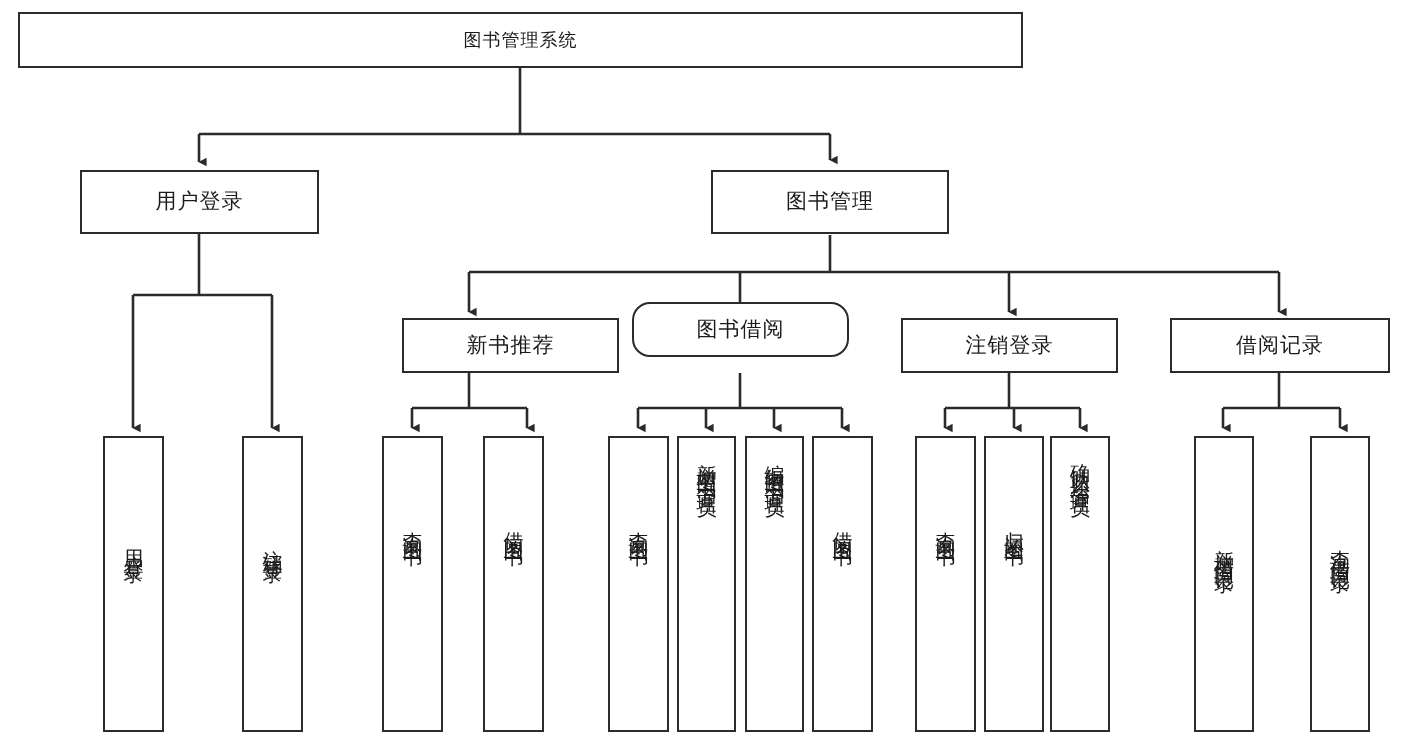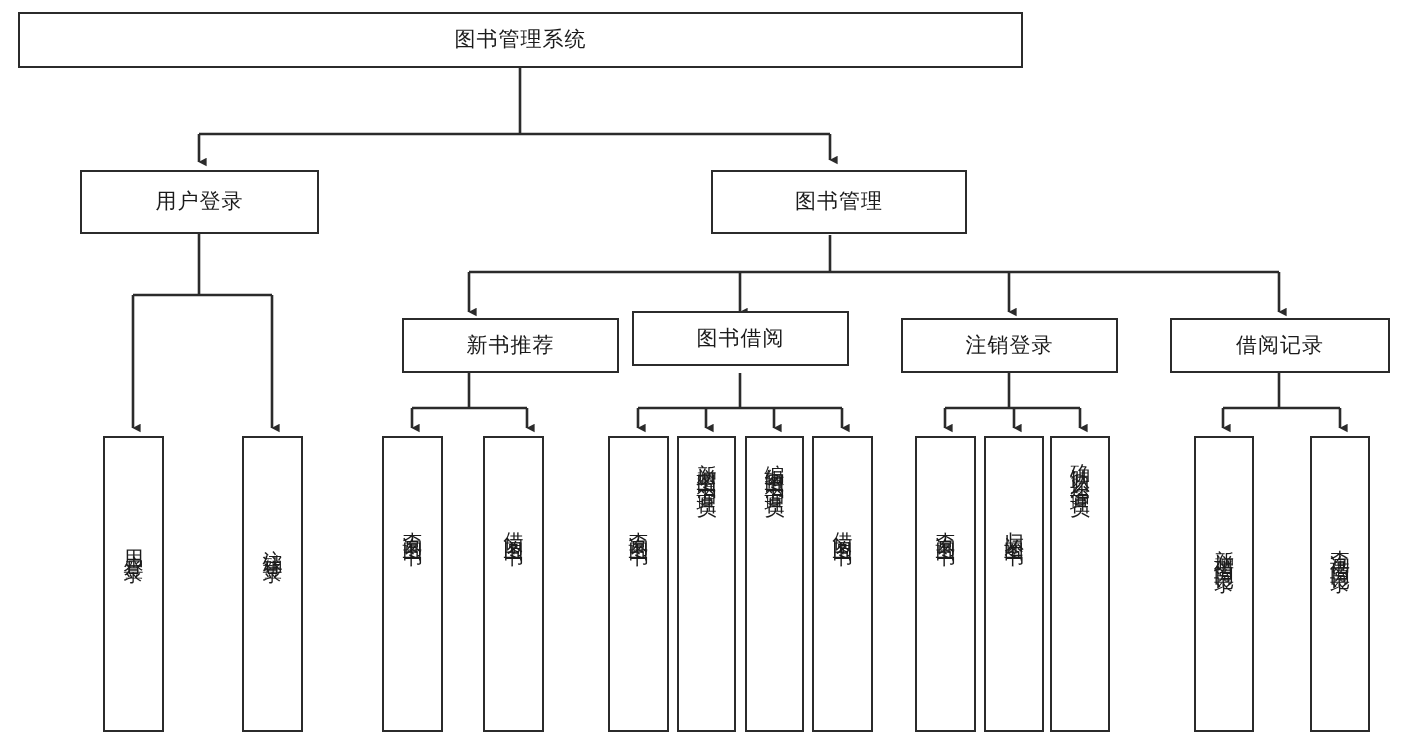--- a/index.html
+++ b/index.html
@@ -36,21 +36,21 @@
     justify-content: center;
     color: #1b1b1b;
     z-index: 2;
   }
   .node.horiz {
     font-size: 21px;
     letter-spacing: 1px;
     line-height: 1.2;
   }
   .node.root {
-    font-size: 21px;
+    font-size: 18px;
   }
   .node.leaf {
     font-size: 20px;
     padding: 6px 0;
     align-items: flex-start;
     justify-content: center;
   }
   .node.leaf .vtext {
     writing-mode: vertical-rl;
     text-orientation: upright;
@@ -133,28 +133,28 @@
     </g>
   </svg>
 
   <div class="node horiz root" style="left:18px; top:12px; width:1005px; height:56px;">
     <span>图书管理系统</span>
   </div>
 
   <div class="node horiz" style="left:80px; top:170px; width:239px; height:64px;">
     <span>用户登录</span>
   </div>
-  <div class="node horiz" style="left:711px; top:170px; width:256px; height:64px;">
+  <div class="node horiz" style="left:711px; top:170px; width:238px; height:64px;">
     <span>图书管理</span>
   </div>
 
   <div class="node horiz" style="left:361px; top:318px; width:217px; height:55px;margin-left:41px;">
     <span>新书推荐</span>
   </div>
-  <div class="node horiz" style="left:632px; top:311px; width:217px; height:55px;">
+  <div class="node horiz" style="left:632px; top:302px; width:217px; height:55px;border-radius:18px;">
     <span>图书借阅</span>
   </div>
   <div class="node horiz" style="left:901px; top:318px; width:217px; height:55px;">
     <span>注销登录</span>
   </div>
   <div class="node horiz" style="left:1170px; top:318px; width:220px; height:55px;">
     <span>借阅记录</span>
   </div>
 
   <div class="node leaf short" style="left:103px; top:436px; width:61px; height:296px;">

